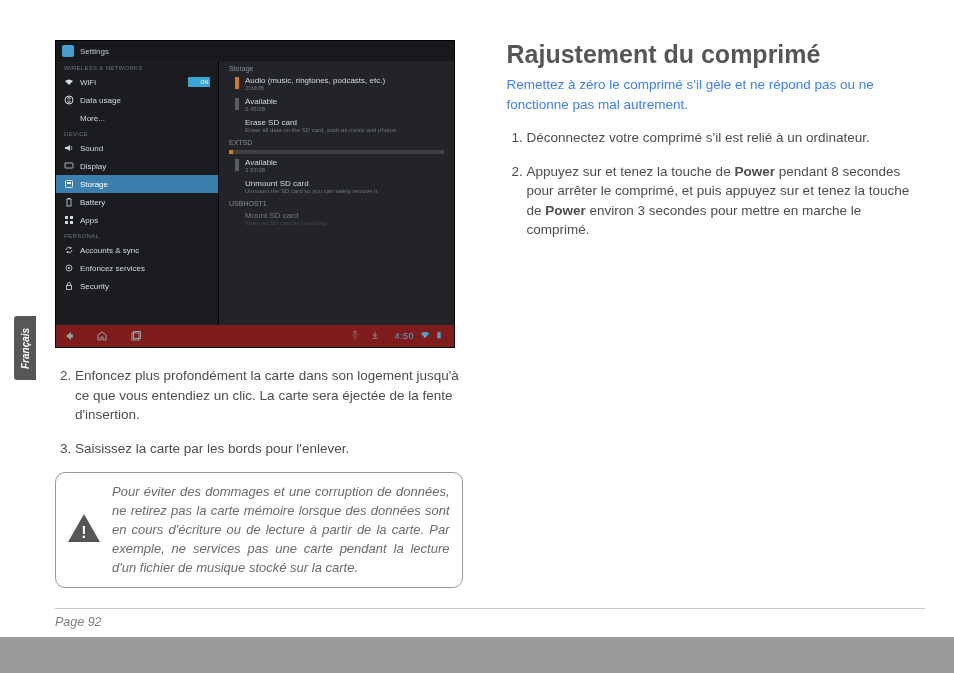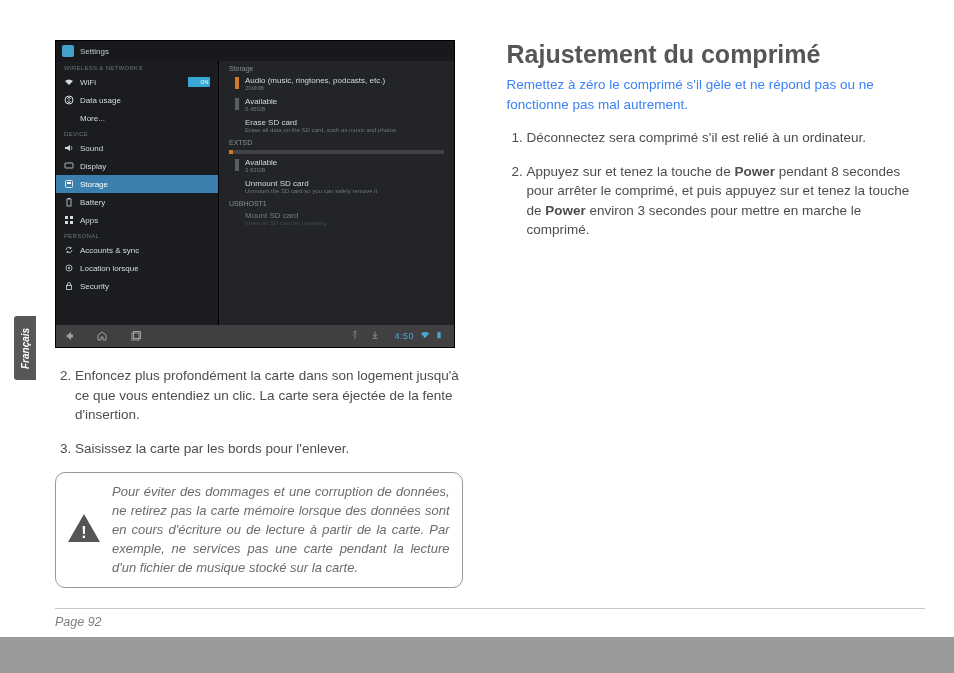--- a/index.html
+++ b/index.html
@@ -122,21 +122,21 @@
     margin-top: 1px;
     flex-shrink: 0;
   }
   .bar.gray { background: #5a5e62; }
   .c-text .t1 { font-size: 8px; color: #d4dbe0; }
   .c-text .t2 { font-size: 6px; color: #707579; }
   .android-nav {
     position: absolute;
     bottom: 0; left: 0; right: 0;
     height: 22px;
-    background: #404040;
+    background: #7f1d1d;
     display: flex;
     align-items: center;
     padding: 0 6px;
     gap: 22px;
     color: #9aa0a5;
   }
   .nav-spacer { flex: 1; }
   .clock {
     color: #4aa6d0;
     font-size: 9px;
@@ -355,21 +355,21 @@
             </span>
             <span>Accounts &amp; sync</span>
           </div>
           <div class="side-item">
             <span class="s-icon">
               <svg viewBox="0 0 10 10" width="10" height="10">
                   <circle cx="5" cy="5" r="3" fill="none" stroke="#d4dbe0" stroke-width="0.8"></circle>
                   <circle cx="5" cy="5" r="1" fill="#d4dbe0"></circle>
                 </svg>
             </span>
-            <span>Location lorsque</span>
+            <span>Enfoncez services</span>
           </div>
           <div class="side-item">
             <span class="s-icon">
               <svg viewBox="0 0 10 10" width="10" height="10">
                   <rect x="2.5" y="4.5" width="5" height="4" fill="none" stroke="#d4dbe0" stroke-width="0.8"></rect>
                   <path d="M3.5 4.5V3a1.5 1.5 0 013 0v1.5" fill="none" stroke="#d4dbe0" stroke-width="0.8"></path>
                 </svg>
             </span>
             <span>Security</span>
           </div>
@@ -475,21 +475,21 @@
       </div>
       <span>Pour éviter des dommages et une corruption de données, ne retirez pas la carte mémoire lorsque des données sont en cours d'écriture ou de lecture à partir de la carte. Par exemple, ne services pas une carte pendant la lecture d'un fichier de musique stocké sur la carte.</span>
     </div>
   </div>
 
   <div class="col colR">
     <h1 class="section-title">Rajustement du comprimé</h1>
     <p class="intro">Remettez à zéro le comprimé s'il gèle et ne répond pas ou ne fonctionne pas mal autrement.</p>
     <ol class="step-listR">
       <li>
-        <span>Déconnectez sera comprimé s'il est relié à un ordinateur.</span>
+        <span>Déconnectez votre comprimé s'il est relié à un ordinateur.</span>
       </li>
       <li>
         <span>Appuyez sur et tenez la touche de </span><span class="bold">Power</span><span> pendant 8 secondes pour arrêter le comprimé, et puis appuyez sur et tenez la touche de </span><span class="bold">Power</span><span> environ 3 secondes pour mettre en marche le comprimé.</span>
       </li>
     </ol>
   </div>
 </div>
 
 <div class="page-no">Page 92</div>
 <div class="footer"></div>

